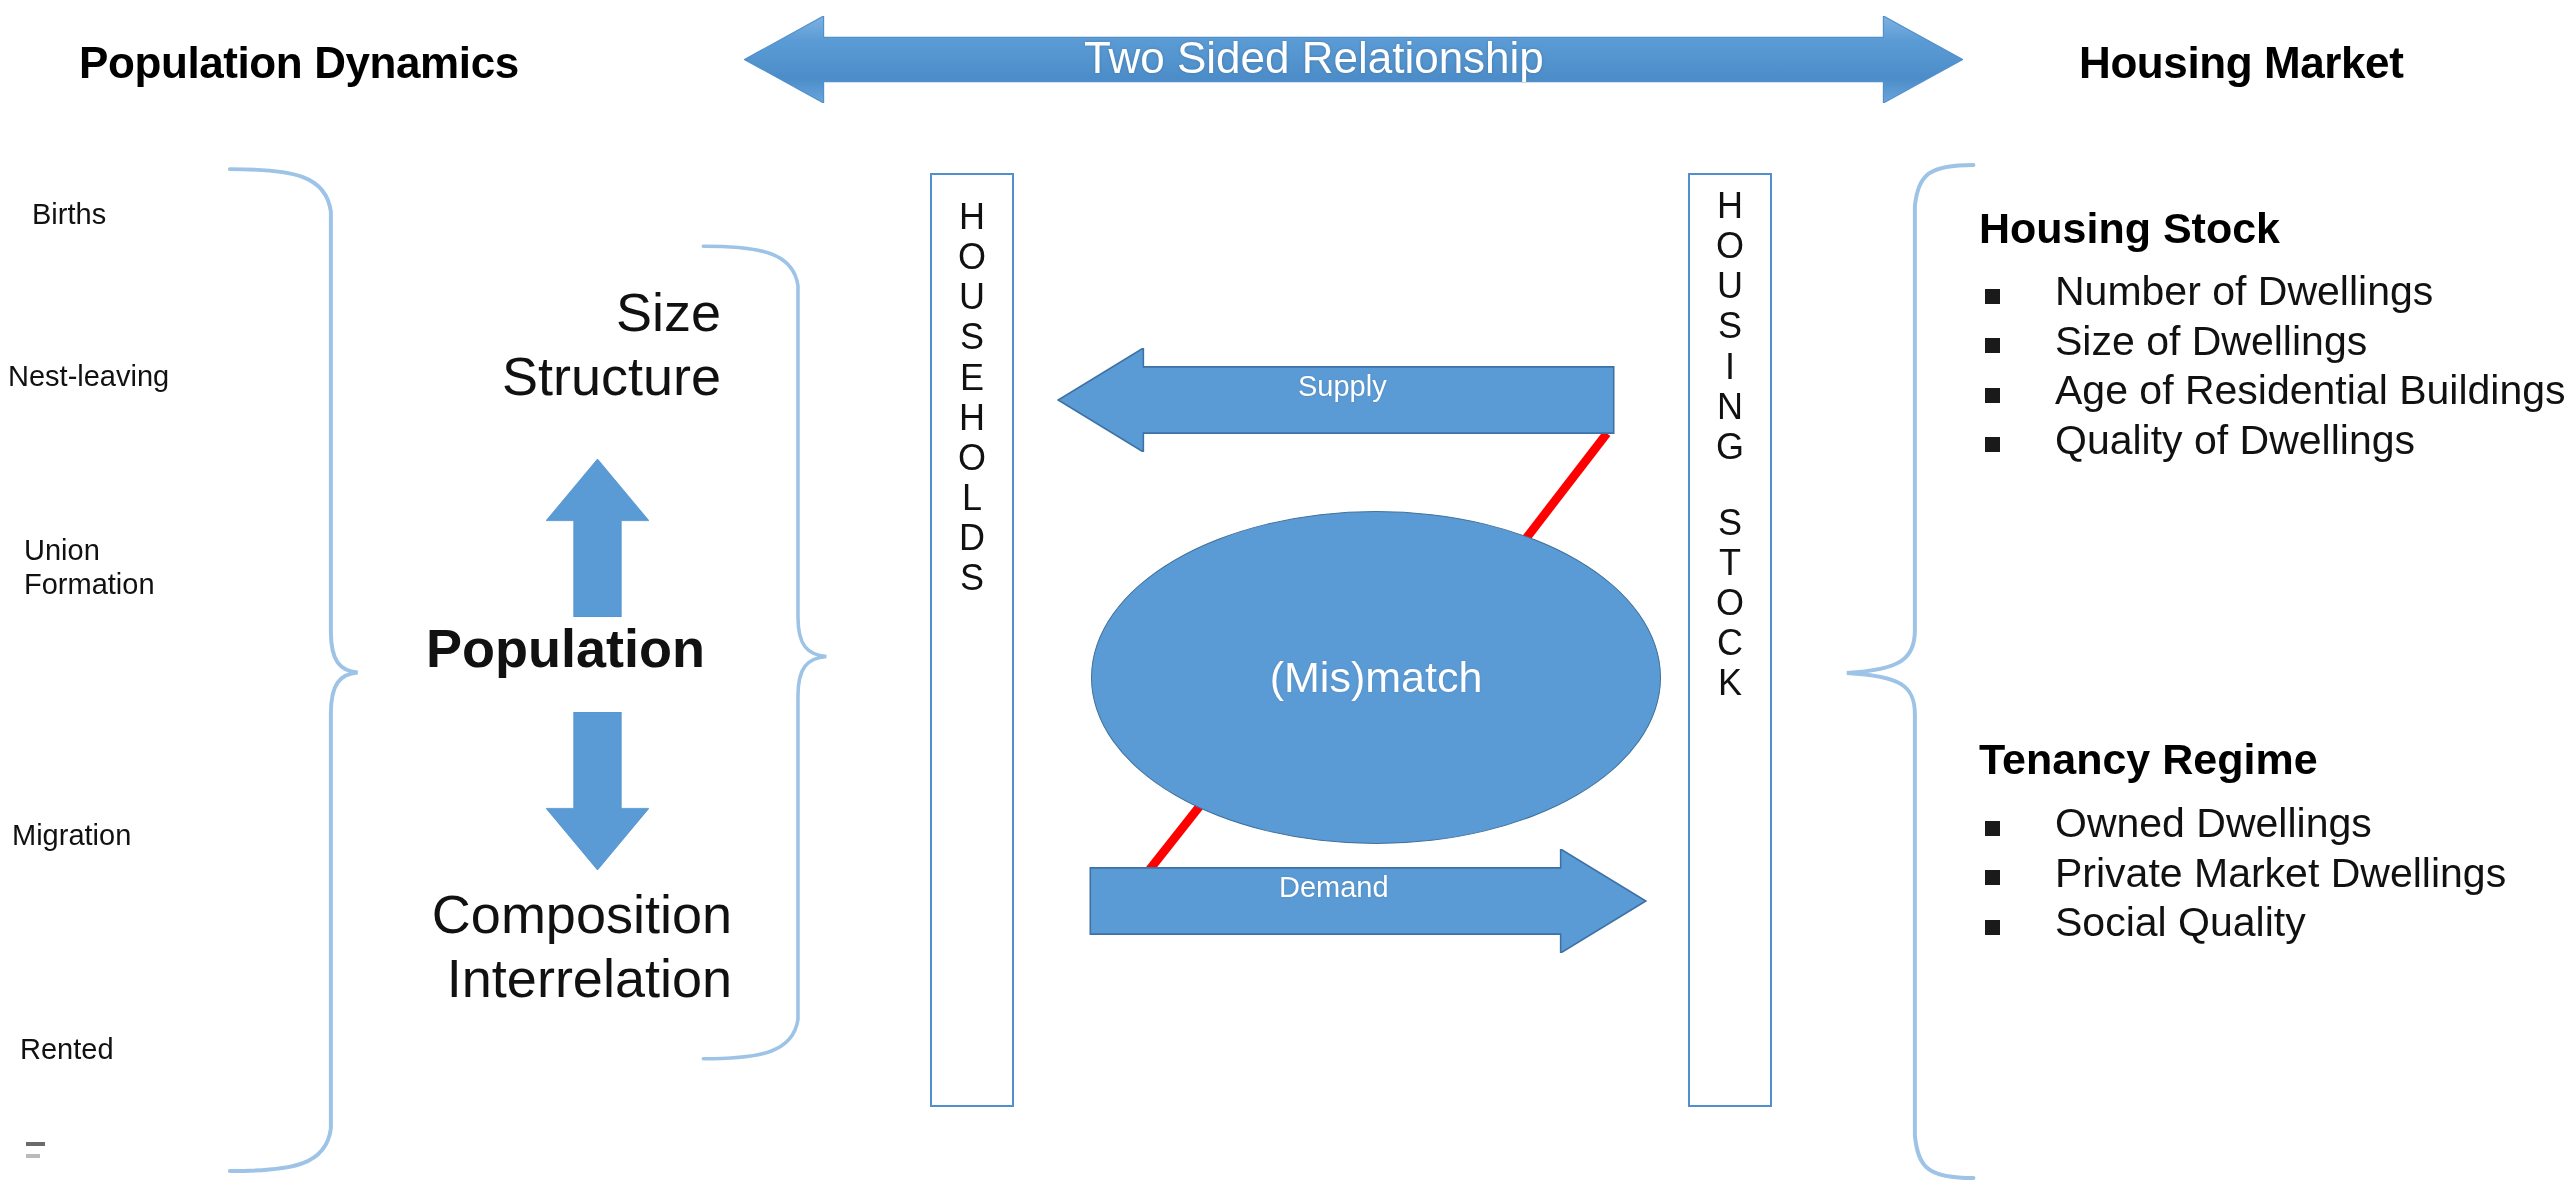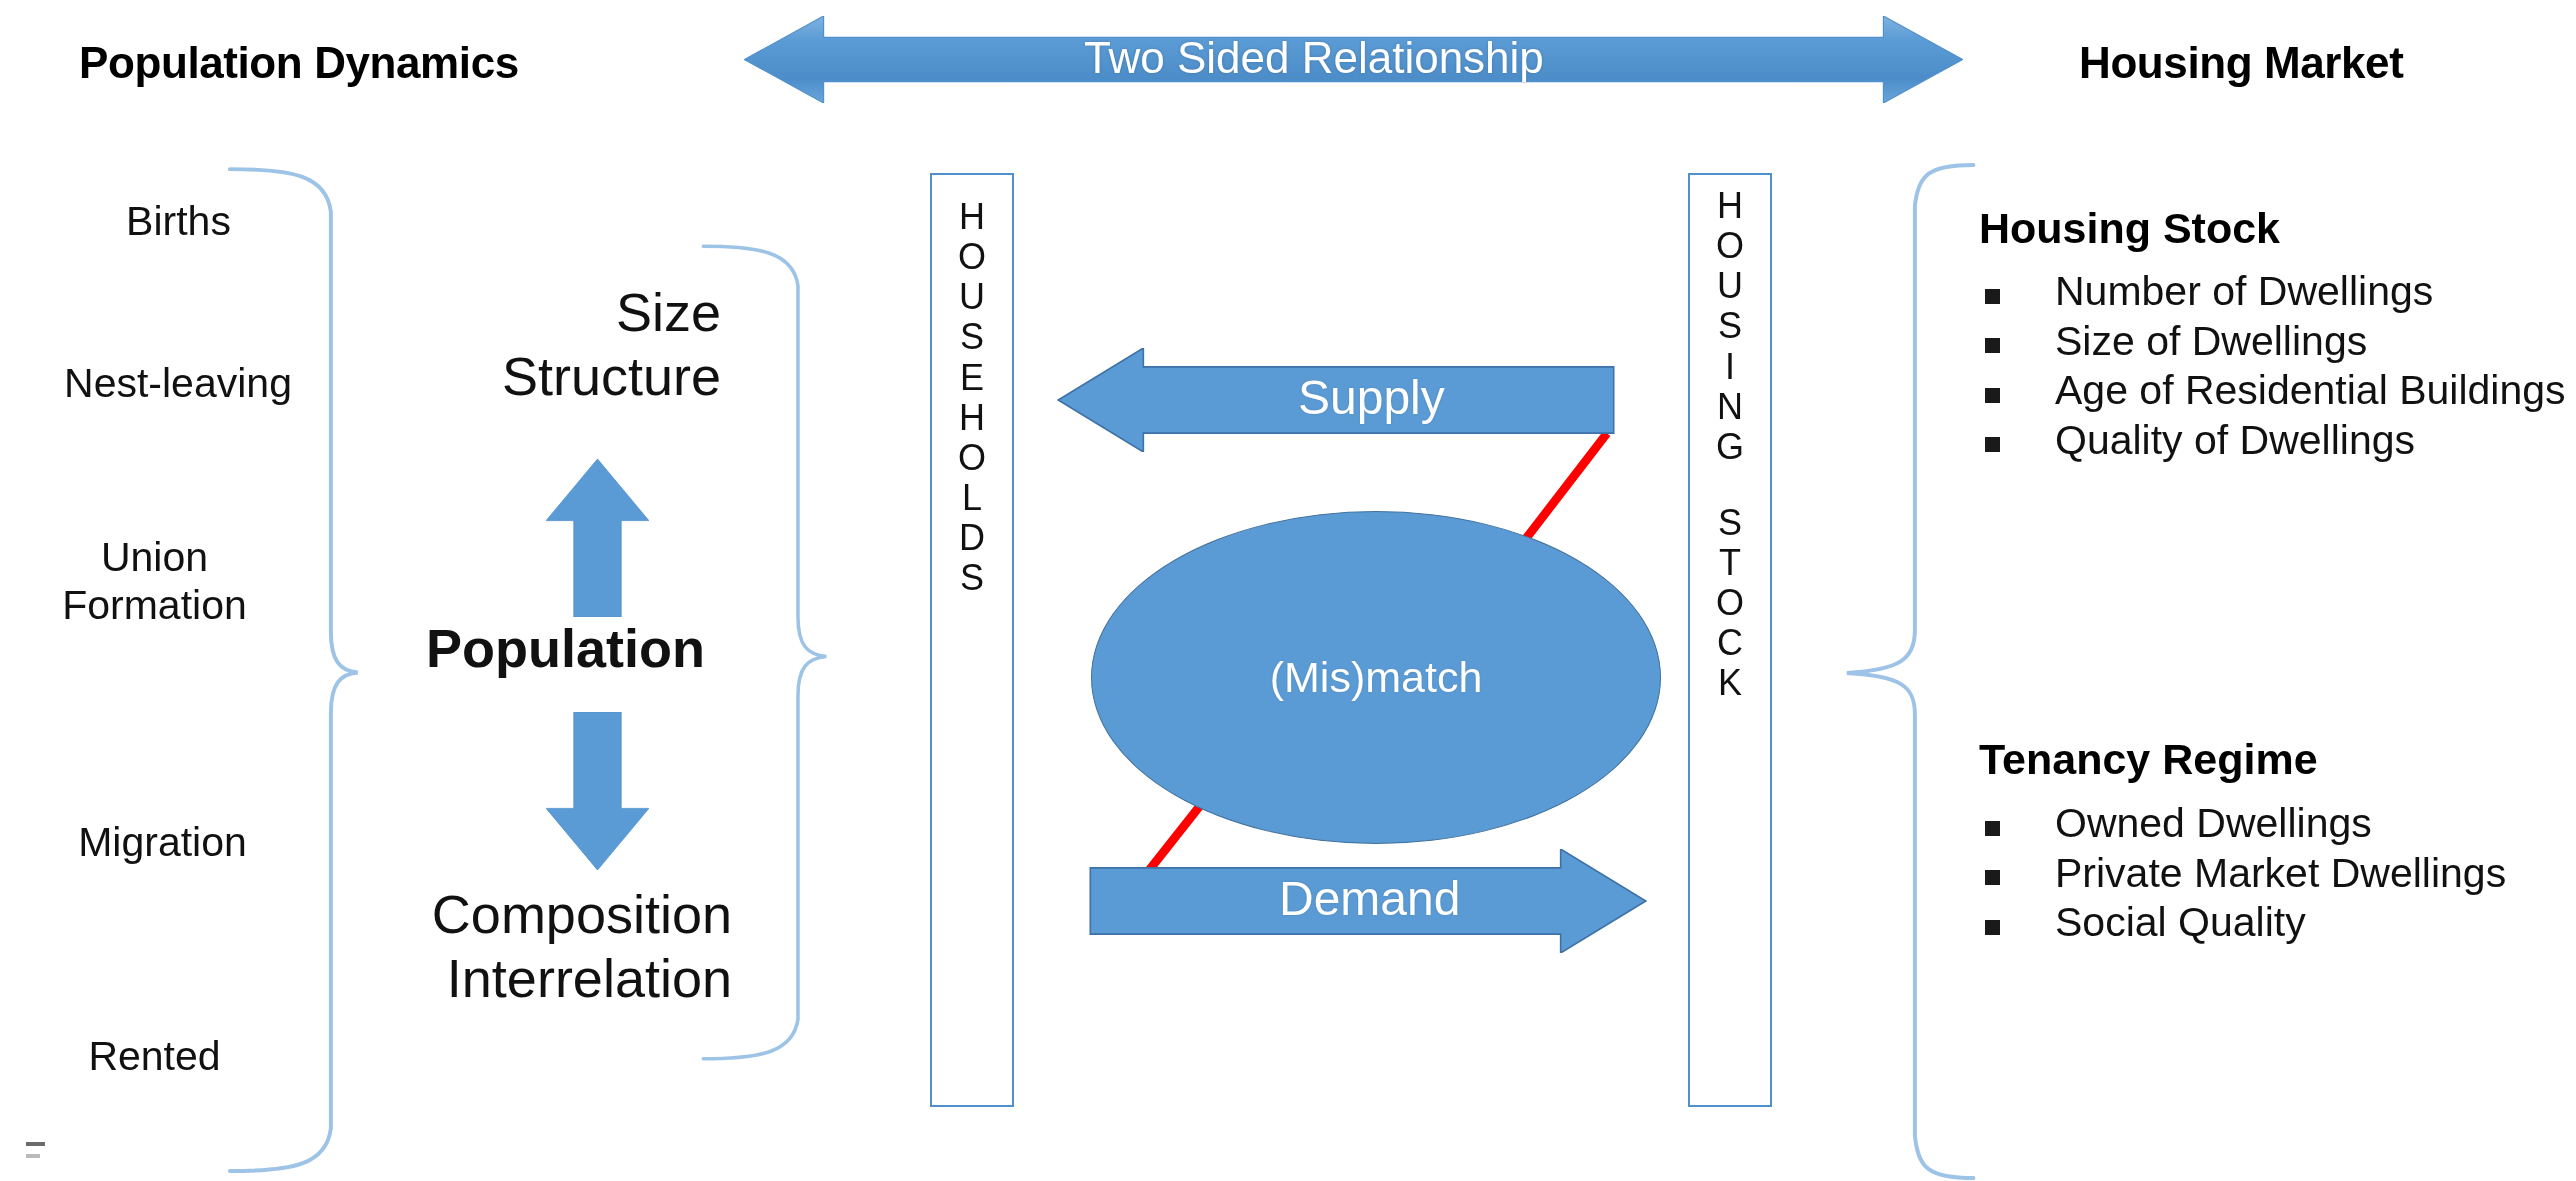--- a/index.html
+++ b/index.html
@@ -25,22 +25,22 @@
   .col-header {
     font-weight: bold;
     font-size: 44px;
     letter-spacing: -0.4px;
     white-space: nowrap;
     color: #000;
   }
 
   
   .pd-item {
-    font-size: 41px;
-    text-align: center;
+    font-size: 29px;
+    text-align: left;
     line-height: 1.16;
     color: #111;
     white-space: nowrap;
   }
   .pd-item.two-line { white-space: normal; }
 
   
   .mid-text {
     font-size: 54px;
     text-align: right;
@@ -104,21 +104,21 @@
   .ellipse span {
     color: #ffffff;
     font-size: 43px;
     text-shadow: 0 0 2.4px rgba(0,0,0,0.12);
   }
 
   
   .arrow-label {
     position: absolute;
     color: #ffffff;
-    font-size: 48px;
+    font-size: 29px;
     white-space: nowrap;
     text-shadow: 0 0 2.4px rgba(0,0,0,0.15);
   }
   .tsr-label {
     position: absolute;
     color: #ffffff;
     font-size: 44px;
     white-space: nowrap;
     text-shadow: 0 0 3.2px rgba(0,0,0,0.18);
   }

